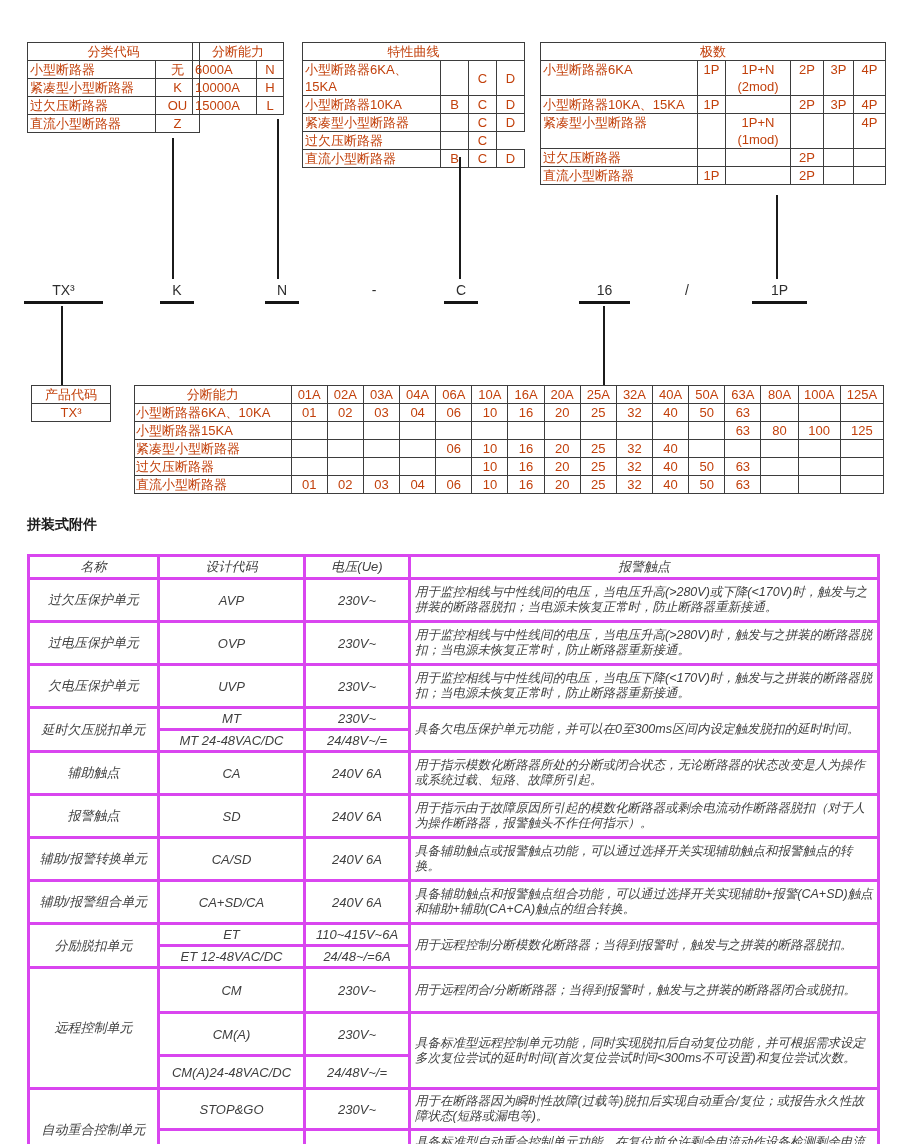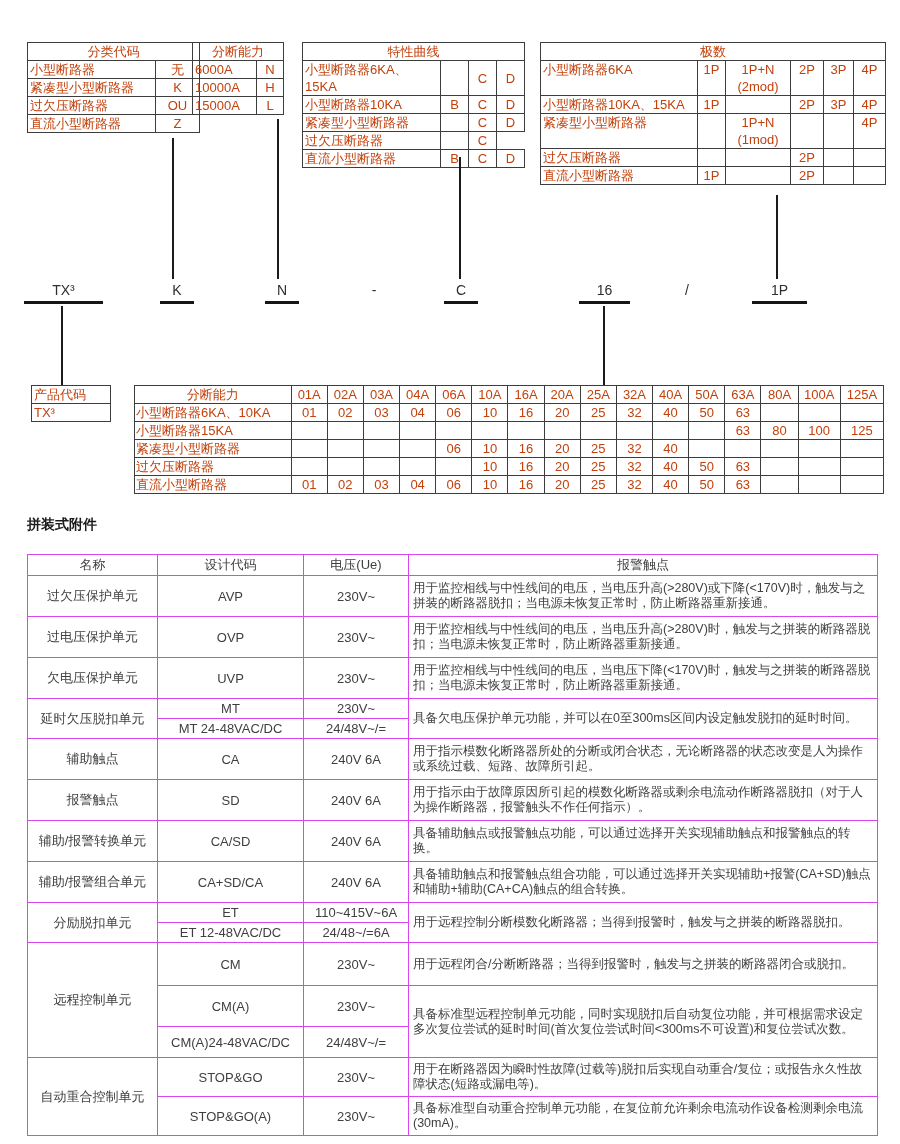--- a/index.html
+++ b/index.html
@@ -22,28 +22,28 @@
   .v2{left:277px;top:119px;height:160px;}
   .v3{left:459px;top:157px;height:122px;}
   .v4{left:776px;top:195px;height:84px;}
   .v5{left:61px;top:306px;height:79px;}
   .v6{left:603px;top:306px;height:79px;}
   .seg{position:absolute;top:282px;text-align:center;font-size:14px;color:#2e2e2e;}
   .seg .u{height:3px;background:#161616;margin-top:3px;}
   .s0{left:24px;width:79px}.s1{left:160px;width:34px}.s2{left:265px;width:34px}.s3{left:360px;width:28px}
   .s4{left:444px;width:34px}.s5{left:579px;width:51px}.s6{left:672px;width:30px}.s7{left:752px;width:55px}
   .prod{left:31px;top:385px;width:80px;}
-  .prod th,.prod td{text-align:left;}
+  .prod th,.prod td{text-align:center;}
   .cur{left:134px;top:385px;width:750px;}
   .cur th,.cur td{text-align:center;padding:0 1px;}
   .cur td.l{text-align:left;}
   
   .acc-title{font-size:14px;font-weight:bold;color:#1c1c1c;margin:10px 0 20px 27px;}
   .acc{border-collapse:collapse;table-layout:fixed;margin-left:27px;width:850px;font-size:13px;color:#3f3f3f;}
-  .acc th,.acc td{border:1px solid #d946ef;font-weight:normal;padding:1px 3px;vertical-align:middle;}
+  .acc th,.acc td{border:3px solid #d946ef;font-weight:normal;padding:1px 3px;vertical-align:middle;font-style:italic;}
   .acc th{height:17px;text-align:center;}
   .acc td.nm,.acc td.cd,.acc td.vt{text-align:center;}
   .acc td.ds{font-size:12.5px;line-height:15px;text-align:left;padding:2px 4px;}
   tr.h38>td{height:36px;} tr.h19>td{height:17px;} tr.h40>td{height:38px;} tr.h30>td{height:28px;} tr.h36>td{height:34px;}
 </style>
 </head>
 <body>
 
 <div class="diagram">
 

